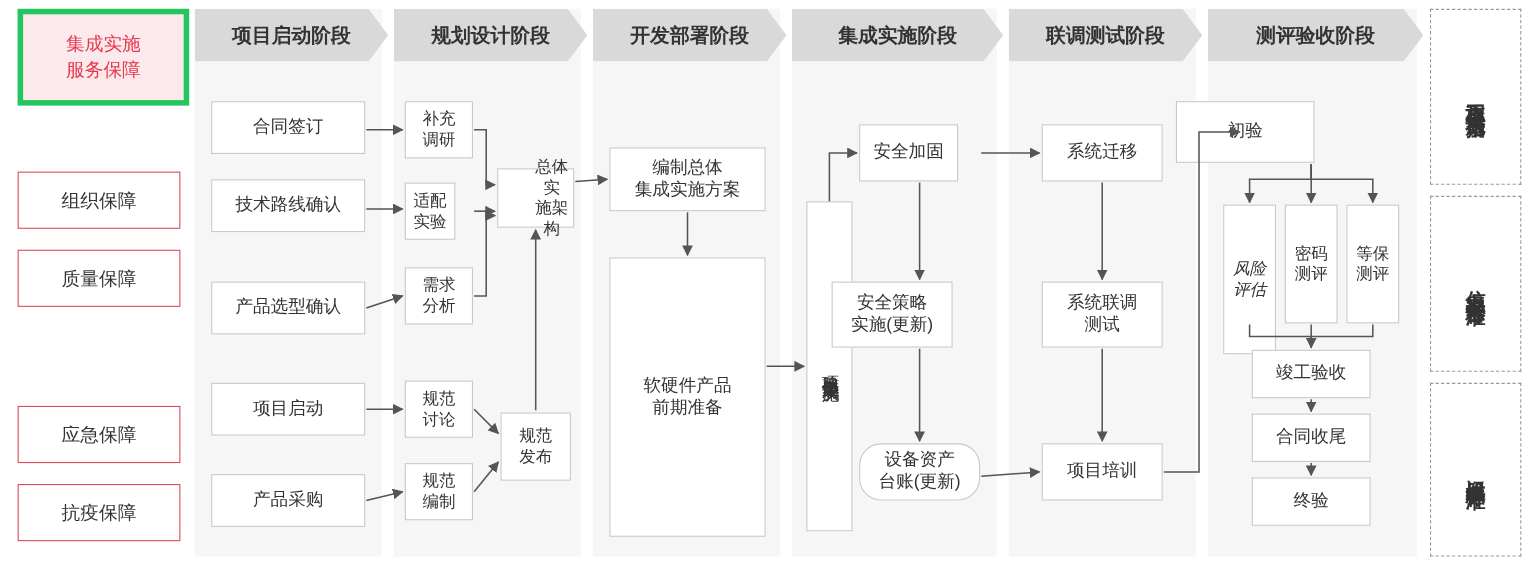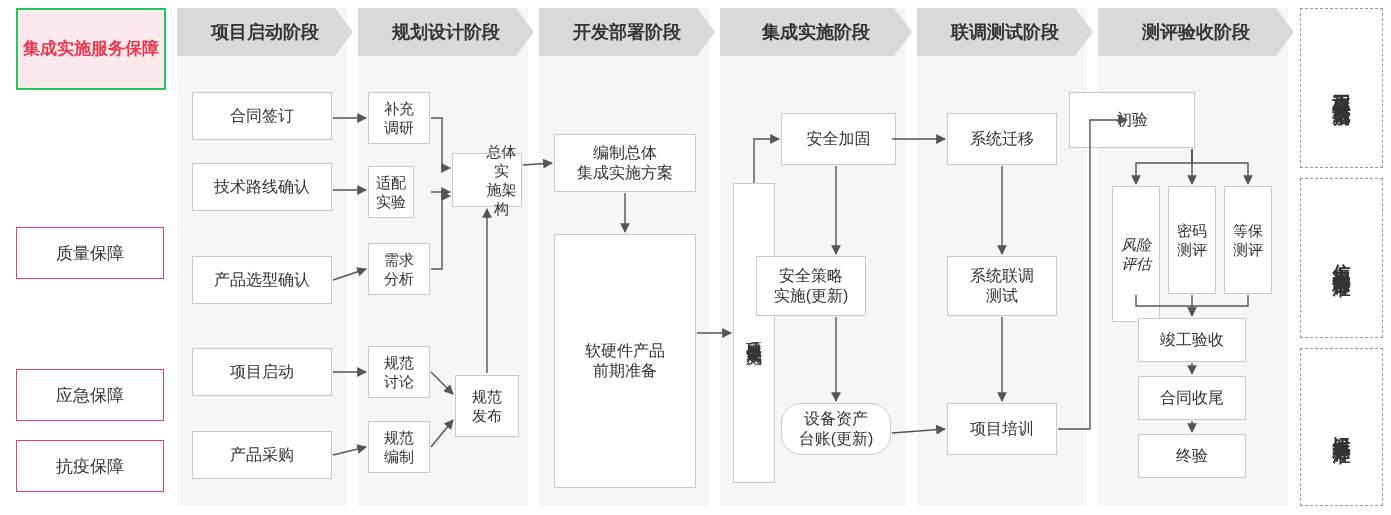--- a/index.html
+++ b/index.html
@@ -29,27 +29,27 @@
     width: 160px;
     height: 498px;
   }
   .left-title {
     position: absolute;
     left: 8px;
     top: 0px;
     width: 146px;
     height: 78px;
     background: #fbe9ec;
-    border: 2px solid #22c55e;
+    border: 5px solid #22c55e;
     color: #e8384f;
-    font-weight: bold;
+    font-weight: normal;
     font-size: 17px;
     line-height: 24px;
     display: flex;
-    flex-direction: row;
+    flex-direction: column;
     align-items: center;
     justify-content: center;
     text-align: center;
   }
   .left-item {
     position: absolute;
     left: 8px;
     width: 146px;
     height: 50px;
     border: 1px solid #d94a5f;
@@ -149,20 +149,21 @@
 </head>
 <body>
 
 <div id="root">
 
   <div class="left-col">
     <div class="left-title">
       <span>集成实施</span>
       <span>服务保障</span>
     </div>
+    <div class="left-item" style="top:148px;">组织保障</div>
     <div class="left-item" style="top:219px;">质量保障</div>
     <div class="left-item" style="top:361px;">应急保障</div>
     <div class="left-item" style="top:432px;">抗疫保障</div>
   </div>
 
   <div class="phase-col" style="left:177px; width:170px;"></div>
   <div class="phase-header first" style="left:177px; width:176px;">项目启动阶段</div>
 
   <div class="node" style="left:192px; top:92px;  width:140px; height:48px;">合同签订</div>
   <div class="node" style="left:192px; top:163px; width:140px; height:48px;">技术路线确认</div>
@@ -211,21 +212,21 @@
   </div>
   <div class="node" style="left:554px; top:234px; width:142px; height:254px; flex-direction:column;">
     <span>软硬件产品</span>
     <span>前期准备</span>
   </div>
 
   <div class="phase-col" style="left:720px; width:186px;"></div>
   <div class="phase-header" style="left:720px; width:192px;">集成实施阶段</div>
 
   <div class="node vert" style="left:733px; top:183px; width:42px; height:300px;">项目整体集成实施</div>
-  <div class="node" style="left:781px; top:113px; width:115px; height:52px;">安全加固</div>
+  <div class="node" style="left:781px; top:113px; width:90px; height:52px;">安全加固</div>
   <div class="node" style="left:756px; top:256px; width:110px; height:60px; flex-direction:column;">
     <span>安全策略</span>
     <span>实施(更新)</span>
   </div>
   <div class="node" style="left:781px; top:403px; width:110px; height:52px; flex-direction:column;border-radius:20px;">
     <span>设备资产</span>
     <span>台账(更新)</span>
   </div>
 
   <div class="phase-col" style="left:917px; width:170px;"></div>

